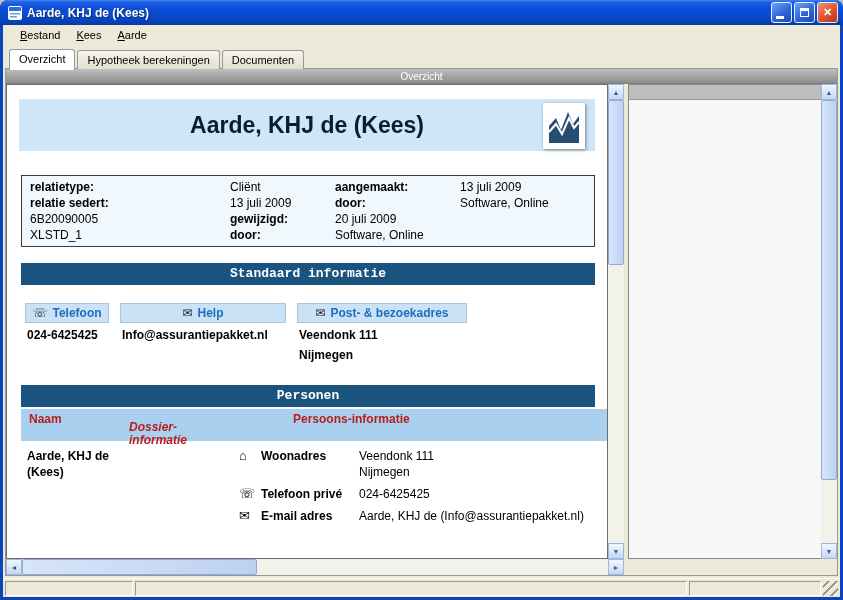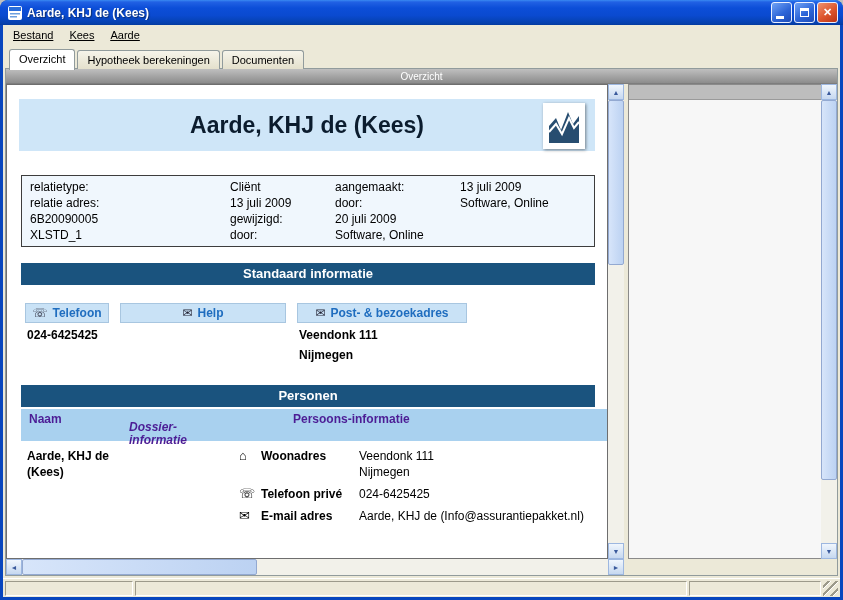--- a/index.html
+++ b/index.html
@@ -20,21 +20,21 @@
             display:flex; align-items:center; justify-content:center; cursor:default; }
   .winbtn.bluish { background:linear-gradient(145deg,#70a2f5 0%,#2e66d8 55%,#1c4bb8 100%); }
   .winbtn.red    { background:linear-gradient(145deg,#f0926f 0%,#dd552c 55%,#b93315 100%); color:#fff;
                    font-size:11px; font-weight:bold; }
   .glyph-min { width:8px; height:3px; background:#fff; margin-top:10px; margin-right:4px; }
   .glyph-max { width:9px; height:9px; border:1px solid #fff; border-top:3px solid #fff; }
 
   
   .wbody { position:absolute; top:25px; left:3px; right:3px; bottom:3px; background:#ECE9D8; }
 
-  .menubar { height:20px; display:flex; align-items:center; font-size:11px; padding-left:2px;text-decoration:underline; }
+  .menubar { height:20px; display:flex; align-items:center; font-size:11px; padding-left:9px; }
   .menu-item { padding:3px 8px; }
   .menu-item::first-letter { text-decoration:underline; }
 
   .tabrow { height:24px; padding-left:6px; display:flex; align-items:flex-end; position:relative; z-index:3; }
   .tab { font-size:11px; padding:3px 9px; background:linear-gradient(#f6f4ea,#e4e0cc);
          border:1px solid #919B9C; border-bottom:none; border-radius:3px 3px 0 0; margin-right:2px; }
   .tab.active { background:#fff; padding-bottom:5px; margin-bottom:-1px; }
 
   .content-frame { position:absolute; top:43px; left:2px; right:2px; bottom:21px;
                    background:#fff; border:1px solid #919B9C; }
@@ -65,36 +65,36 @@
 
   
   .banner { position:absolute; left:12px; top:14px; width:576px; height:52px; background:#cfe6f8; }
   .banner-title { text-align:center; font-size:23px; font-weight:bold; line-height:52px; color:#0b1c2e; }
   .chart-icon { position:absolute; right:10px; top:4px; width:42px; height:46px; background:#fff;
                 box-shadow:1px 1px 3px rgba(0,0,0,.45); display:flex; align-items:center; justify-content:center; }
 
   .details { position:absolute; left:14px; top:90px; width:574px; border:1px solid #3d3d3d;
              background:#F0F7FD; font-size:12px; padding:3px 0; }
   .details-row { display:grid; grid-template-columns:200px 105px 125px auto; padding:0 8px; line-height:16px; }
-  .b { font-weight:normal; }
+  .b { font-weight:bold; }
 
   .secbar { position:absolute; left:14px; width:574px; height:22px; background:#1a537e; color:#fff;
-            font-weight:bold; font-size:13px; text-align:center; line-height:22px; }
+            font-weight:bold; font-size:13px; text-align:center; line-height:22px;font-family:Liberation Mono, monospace; }
   .secbar.si { top:178px; } .secbar.pe { top:300px; }
 
   .boxes { position:absolute; left:18px; top:218px; display:flex; gap:11px; align-items:flex-start; }
   .infobox { background:#fff; }
   .infobox-header { background:#c9e2f6; border:1px solid #a8c6e0; color:#1f6dbf; font-weight:bold;
                     font-size:12px; height:20px; display:flex; align-items:center; justify-content:center; gap:5px; }
   .infobox-header .ig { color:#223; font-weight:normal; font-size:12px; }
   .infobox-value { padding:4px 2px 0 2px; font-weight:bold; font-size:12px; color:#000; line-height:16px; }
   .bx-phone { width:84px; } .bx-email { width:166px; } .bx-addr { width:170px; }
 
   .ptable-head { position:absolute; left:14px; top:324px; width:599px; height:32px; background:#a9d1ef;
-                 color:#4c1d95; font-weight:bold; font-size:12px; }
+                 color:#b91c1c; font-weight:bold; font-size:12px; }
   .col-naam { position:absolute; left:8px; top:3px; }
   .col-dossier { position:absolute; left:108px; top:12px; width:80px; line-height:13px;font-style:italic; }
   .col-persoon { position:absolute; left:272px; top:3px; }
 
   .person-row { position:absolute; left:14px; top:360px; width:574px; font-size:12px; }
   .p-name { position:absolute; left:6px; top:3px; width:100px; font-weight:bold; line-height:16px; }
   .p-items { position:absolute; left:218px; top:0; width:356px; }
   .p-item { display:grid; grid-template-columns:22px 98px auto; padding:3px 0; align-items:start; line-height:16px; }
   .p-item .ig { font-size:13px; }
   .p-label { font-weight:bold; }
@@ -167,21 +167,21 @@
           </div>
 
           <div class="details">
             <div class="details-row">
               <span class="b">relatietype:</span>
               <span>Cliënt</span>
               <span class="b">aangemaakt:</span>
               <span>13 juli 2009</span>
             </div>
             <div class="details-row">
-              <span class="b">relatie adres:</span>
+              <span class="b">relatie sedert:</span>
               <span>13 juli 2009</span>
               <span class="b">door:</span>
               <span>Software, Online</span>
             </div>
             <div class="details-row">
               <span>6B20090005</span>
               <span class="b">gewijzigd:</span>
               <span>20 juli 2009</span>
             </div>
             <div class="details-row">
@@ -200,20 +200,21 @@
                 <span>Telefoon</span>
               </div>
               <div class="infobox-value">024-6425425</div>
             </div>
 
             <div class="infobox bx-email">
               <div class="infobox-header">
                 <span class="ig">✉</span>
                 <span>Help</span>
               </div>
+              <div class="infobox-value">Info@assurantiepakket.nl</div>
             </div>
 
             <div class="infobox bx-addr">
               <div class="infobox-header">
                 <span class="ig">✉</span>
                 <span>Post- &amp; bezoekadres</span>
               </div>
               <div class="infobox-value">Veendonk 111</div>
               <div class="infobox-value">Nijmegen</div>
             </div>

